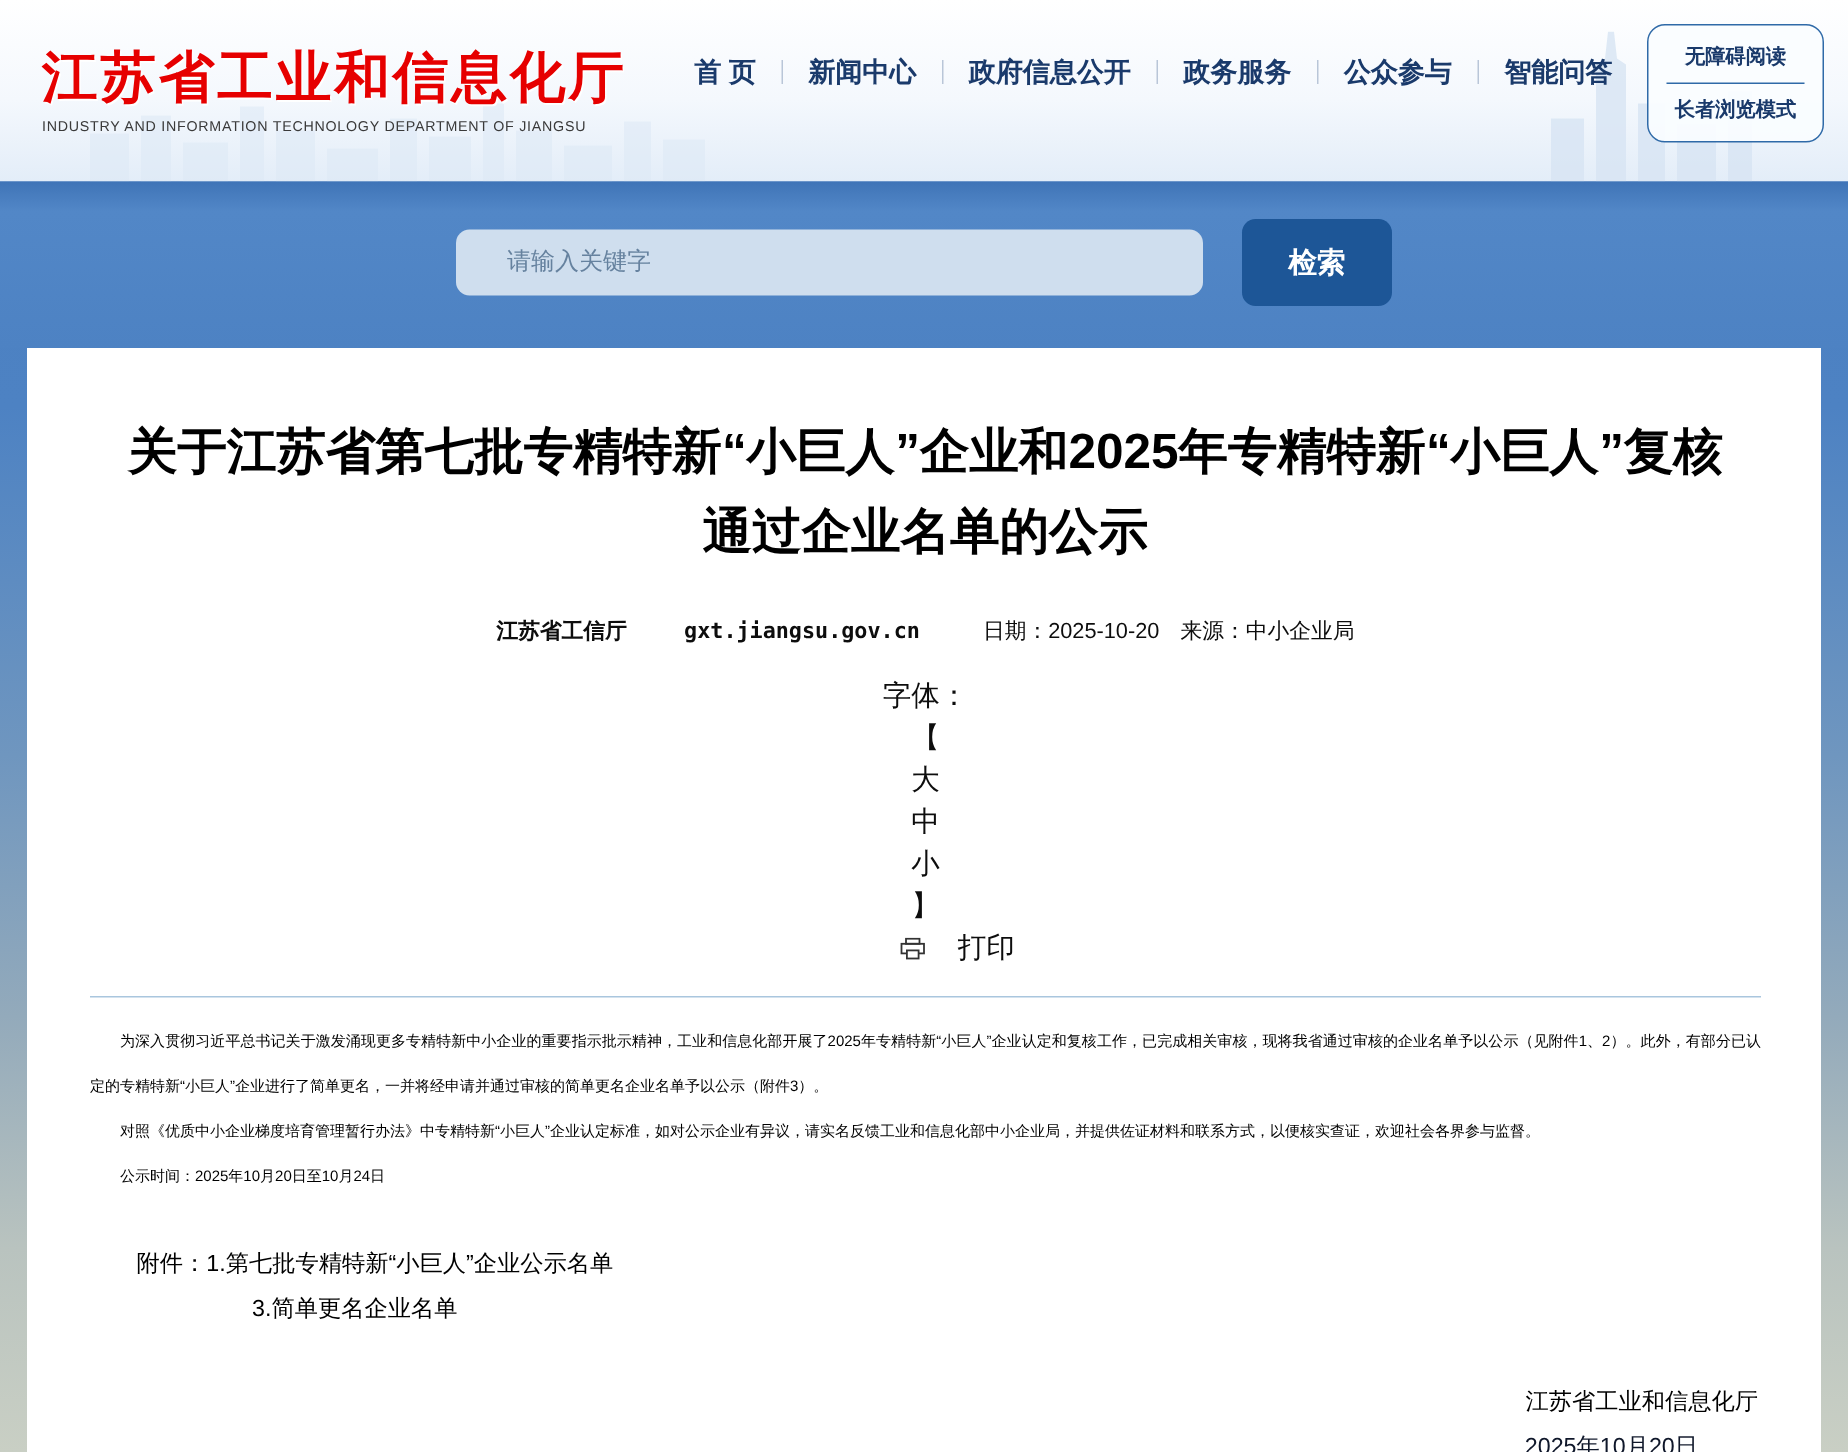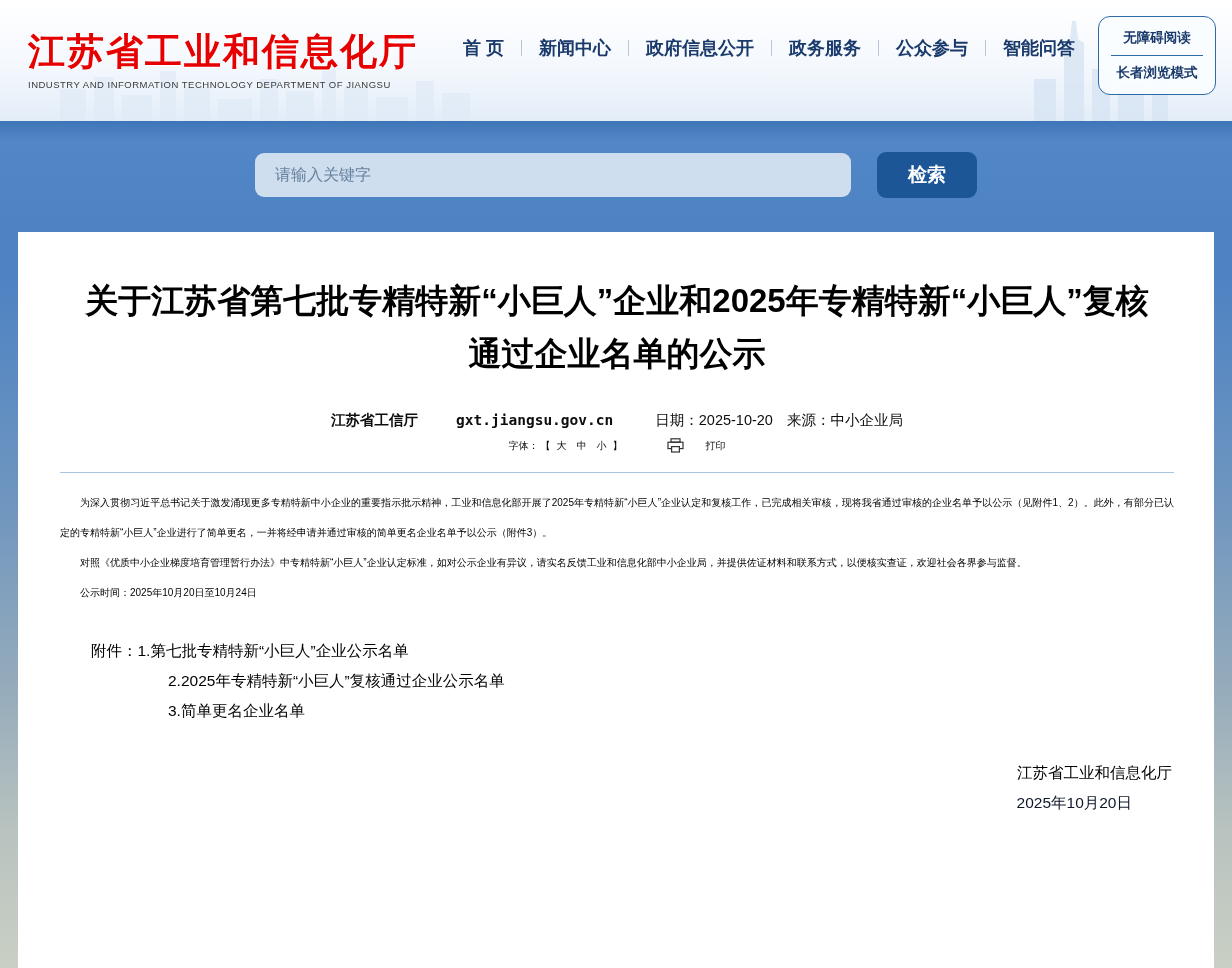--- a/index.html
+++ b/index.html
@@ -39,27 +39,27 @@
   .access-div { border-top:1px solid #2f6aa8; margin:5px 2px; }
 
   
   .band {
     position:absolute; top:121px; left:0; width:1232px; height:111px;
     background:linear-gradient(180deg,#3f74b7 0%,#5287c7 18%,#4d82c3 100%);
     display:flex; align-items:center; justify-content:center;
   }
   .search-wrap { display:flex; align-items:center; margin-top:-4px; }
   .search-input {
-    width:596px; height:44px; border:none; outline:none; border-radius:9px;
-    background:#cfdeee; padding:0 20px; font-size:16px; color:#2b4a75;
-    font-family:Liberation Sans, sans-serif;
+    width:498px; height:44px; border:none; outline:none; border-radius:9px;
+    background:#cfdeee; padding:0 34px; font-size:16px; color:#2b4a75;
+    font-family:Liberation Mono, monospace;
   }
   .search-input::placeholder { color:#66829f; opacity:1; }
   .search-btn {
-    width:100px; height:46px; margin-left:26px; border:none; border-radius:9px;
+    width:100px; height:58px; margin-left:26px; border:none; border-radius:9px;
     background:#1d5697; color:#ffffff; font-size:19px; font-weight:bold; cursor:pointer;
     font-family:"Liberation Sans","DejaVu Sans",sans-serif;
   }
 
   
   .content {
     position:absolute; top:232px; left:18px; right:18px; bottom:0;
     background:#ffffff;
   }
   .breadcrumb {
@@ -74,22 +74,22 @@
     font-size:33px; font-weight:bold; color:#000; line-height:53px;
     font-family:"Liberation Sans","DejaVu Sans",sans-serif;
   }
   .meta-row {
     margin-top:31px; text-align:center; font-size:14.5px; color:#0d0d0d;
   }
   .meta-row .m-agency { font-weight:bold; }
   .meta-row .m-url { font-family:"DejaVu Sans Mono","Liberation Mono",monospace; font-weight:bold; margin:0 38px 0 34px; }
   .meta-row .m-origin-label { margin-left:10px; }
   .font-row {
-    margin-top:8px; text-align:center; font-size:10px; color:#0d0d0d;
-    display:flex; justify-content:center; align-items:center; gap:2px;
+    margin-top:21px; text-align:center; font-size:19px; color:#0d0d0d;
+    display:flex; justify-content:center; align-items:center; gap:2px;flex-direction:column;
   }
   .font-size-opt { cursor:pointer; margin:0 4px; }
   .print-btn { display:inline-flex; align-items:center; gap:22px; margin-left:42px; cursor:pointer; }
   .divider { border-top:1px solid #a9c6de; margin-top:19px; }
 
   .body-text { margin-top:15px; }
   .body-text p {
     font-size:10px; color:#000; line-height:30px;
     text-align:justify; text-indent:2em;
   }
@@ -202,21 +202,20 @@
       <div class="divider"></div>
 
       <div class="body-text">
         <p>为深入贯彻习近平总书记关于激发涌现更多专精特新中小企业的重要指示批示精神，工业和信息化部开展了2025年专精特新“小巨人”企业认定和复核工作，已完成相关审核，现将我省通过审核的企业名单予以公示（见附件1、2）。此外，有部分已认定的专精特新“小巨人”企业进行了简单更名，一并将经申请并通过审核的简单更名企业名单予以公示（附件3）。</p>
         <p>对照《优质中小企业梯度培育管理暂行办法》中专精特新“小巨人”企业认定标准，如对公示企业有异议，请实名反馈工业和信息化部中小企业局，并提供佐证材料和联系方式，以便核实查证，欢迎社会各界参与监督。</p>
         <p>公示时间：2025年10月20日至10月24日</p>
       </div>
 
       <div class="attach-block">
         <p class="attach-first"><span>附件：</span><span class="attach-item">1.第七批专精特新“小巨人”企业公示名单</span></p>
-        <p class="attach-rest"><span class="attach-item">2.2025年专精特新“小巨人”复核通过企业公示名单</span></p>
         <p class="attach-rest"><span class="attach-item">3.简单更名企业名单</span></p>
       </div>
 
       <div class="signature">
         <div class="sig-org">江苏省工业和信息化厅</div>
         <div class="sig-date">2025年10月20日</div>
       </div>
     </div>
   </div>
 </div>

